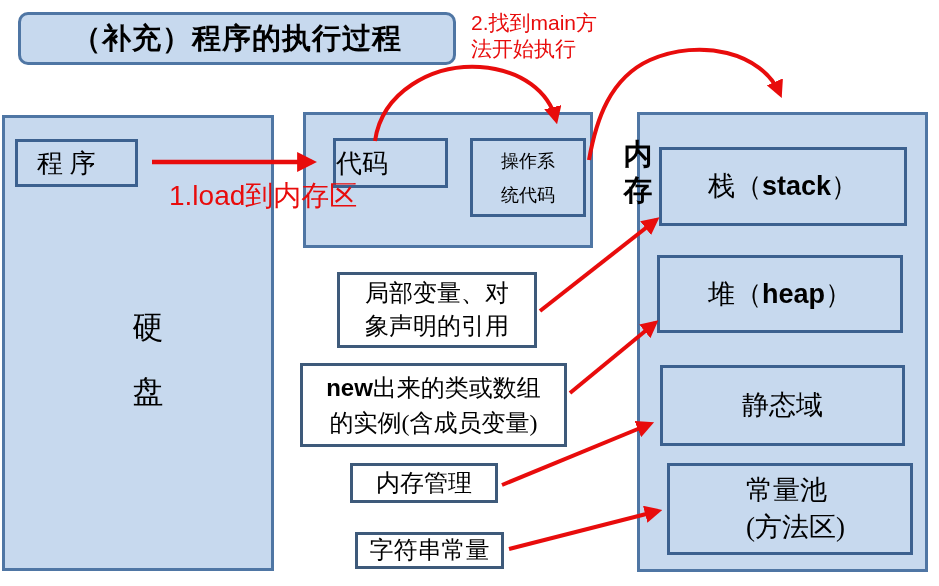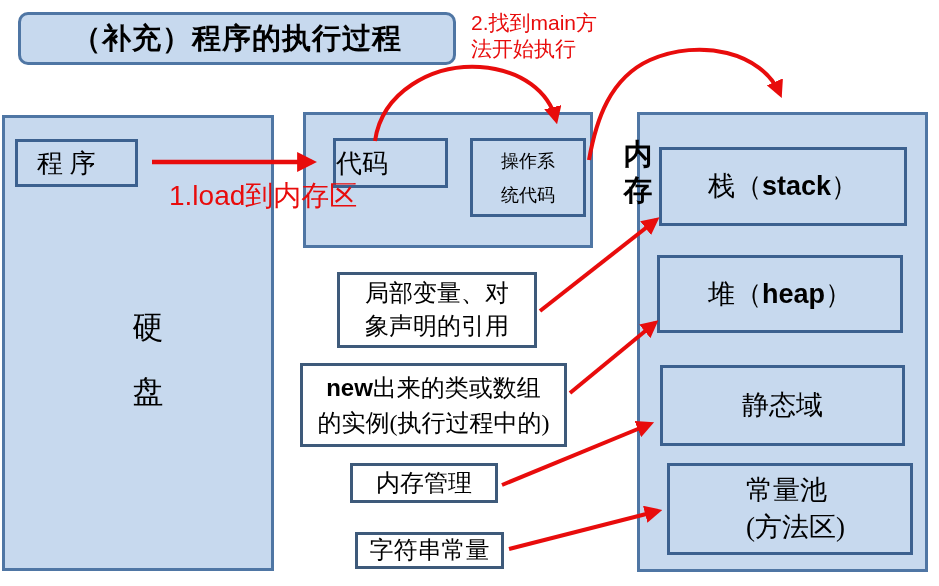--- a/index.html
+++ b/index.html
@@ -127,21 +127,21 @@
   </div>
 
   <div class="callout callout-local">
     <div>局部变量、对</div>
     <div>象声明的引用</div>
   </div>
   <div class="callout callout-new">
     <div>
       <span class="latin">new</span><span>出来的类或数组</span>
     </div>
-    <div>的实例(执行过程中的)</div>
+    <div>的实例(含成员变量)</div>
   </div>
   <div class="callout callout-static">内存管理</div>
   <div class="callout callout-string">字符串常量</div>
 
   <svg class="arrow-layer" viewBox="0 0 939 586" xmlns="http://www.w3.org/2000/svg">
     <defs>
       <marker id="ah" viewBox="0 0 10 10" refX="7.5" refY="5" markerWidth="4.4" markerHeight="4.4" orient="auto">
         <path class="ah-path" d="M0,0 L10,5 L0,10 z"></path>
       </marker>
     </defs>

